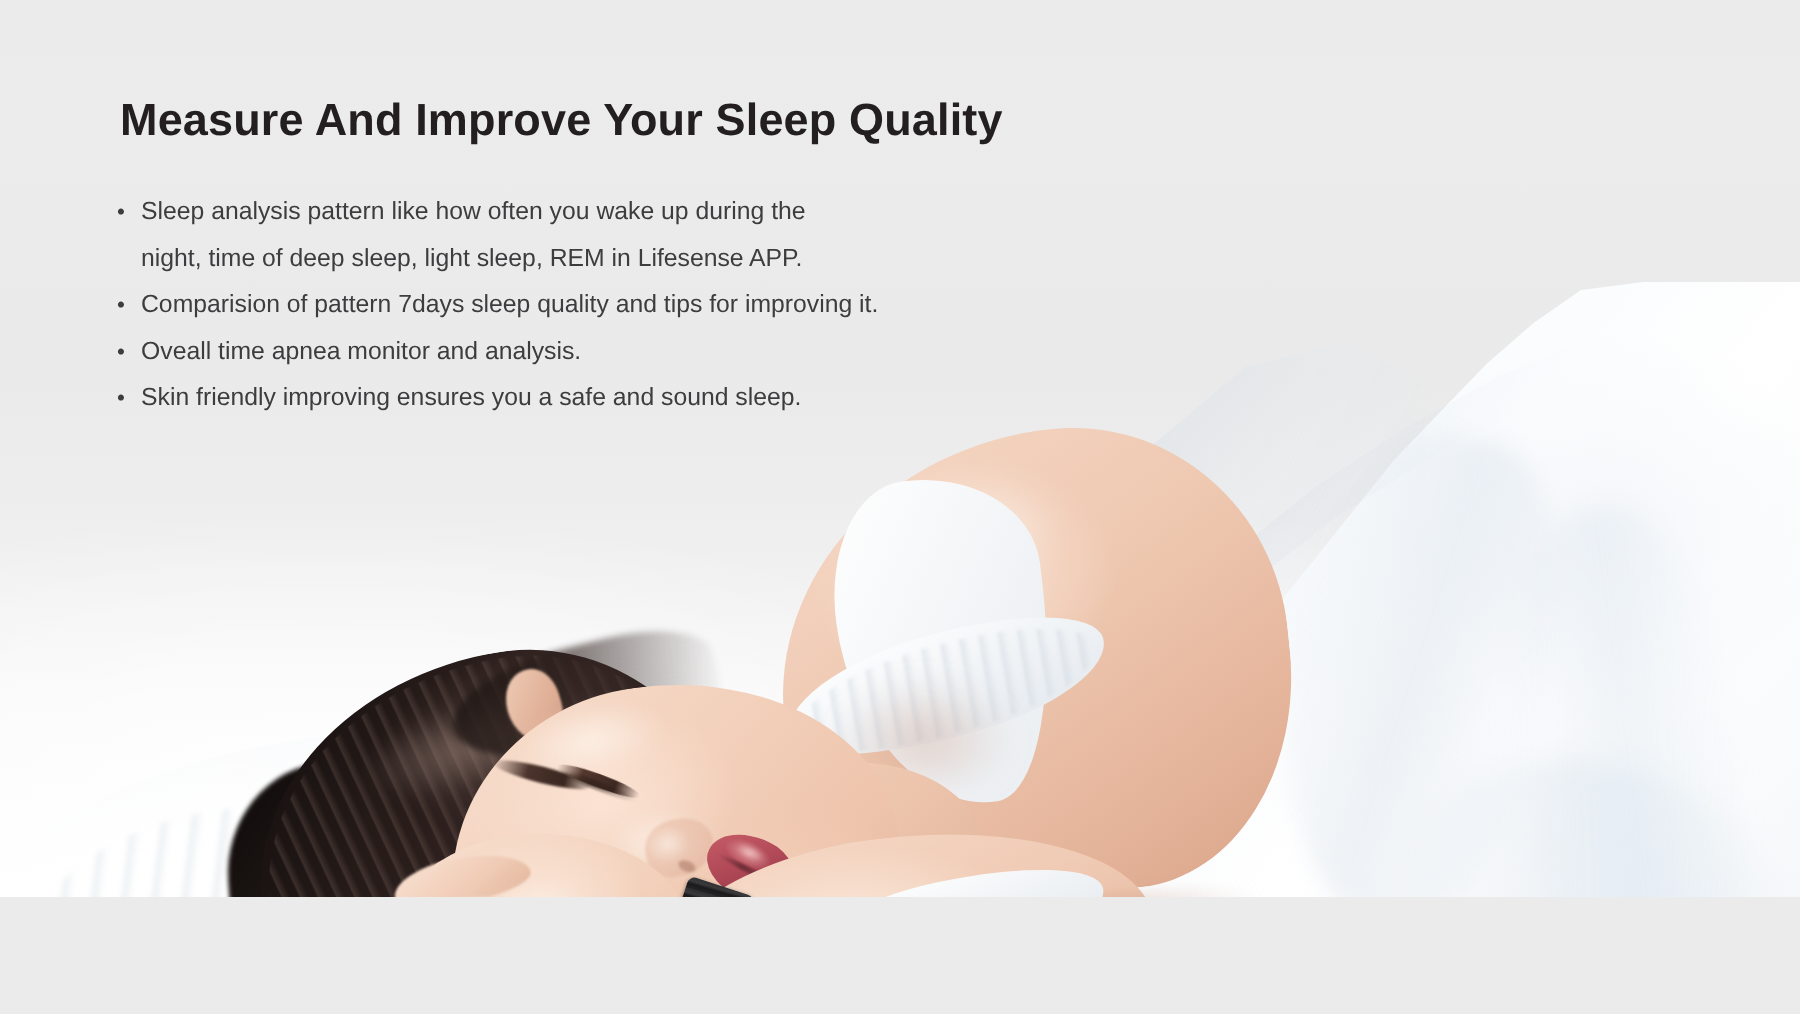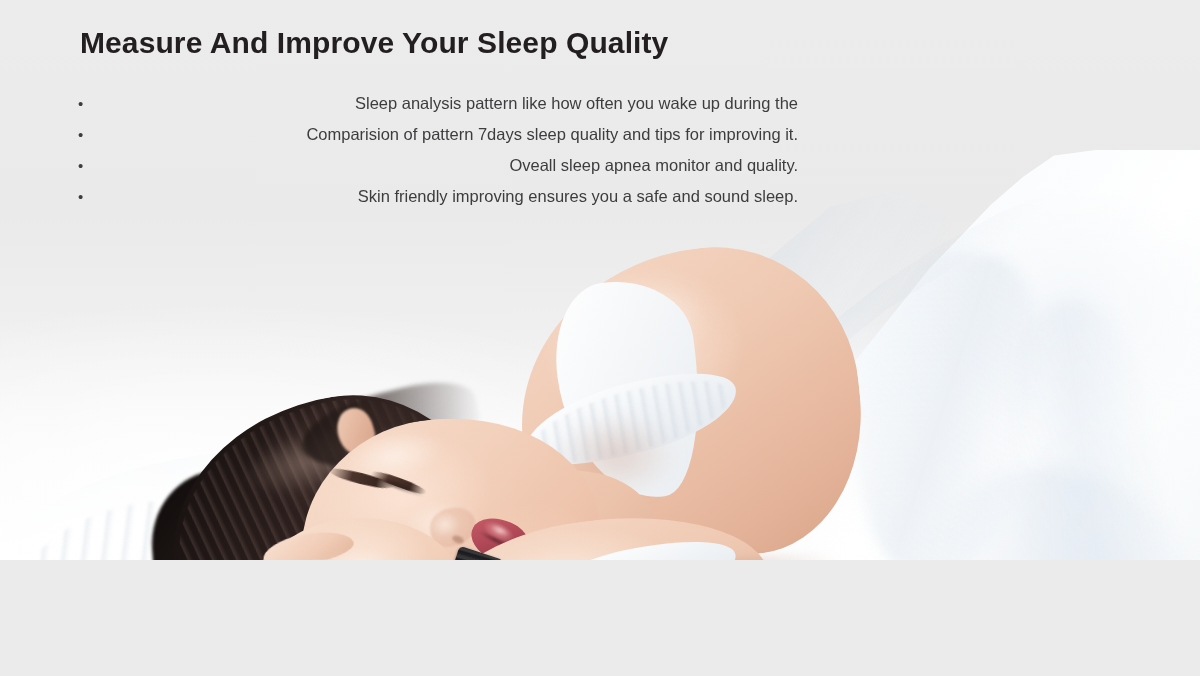--- a/index.html
+++ b/index.html
@@ -7,20 +7,21 @@
     width: 1200px; height: 676px;
     overflow: hidden;
     background: #ebebeb;
     font-family: "Liberation Sans", sans-serif;
   }
   #stage {
     position: relative;
     width: 1200px; height: 560px;
     overflow: hidden;
     background: #ebebeb;
+    margin-top: 38px;
   }
 
   
   .photo { position: absolute; inset: 0; overflow: hidden; }
 
   
   .bg-room {
     position: absolute; inset: 0;
     background:
       radial-gradient(ellipse 70% 55% at 18% 88%, #ffffff 0%, rgba(255,255,255,0) 62%),
@@ -422,21 +423,21 @@
   }
   .bullets { position: absolute; left: 78px; top: 88px; width: 720px; }
   .bullet-row {
     display: flex; align-items: flex-start;
     color: #3d3d3f; font-size: 16.5px; line-height: 31px;
   }
   .bullet-dot {
     width: 16px; flex: 0 0 16px;
     font-size: 15px; line-height: 31px; color: #3d3d3f;
   }
-  .bullet-text { flex: 1; text-align: right; }
+  .bullet-text { flex: 1; }
   .bullet-text .l2 { display: block; }
 </style>
 </head>
 <body>
 
 <div id="stage">
 
   <div class="photo">
     <div class="bg-room"></div>
 
@@ -516,34 +517,35 @@
 
   <div class="text-layer">
     <div class="headline">Measure And Improve Your Sleep Quality</div>
 
     <div class="bullets">
 
       <div class="bullet-row">
         <span class="bullet-dot">•</span>
         <span class="bullet-text">
           <span>Sleep analysis pattern like how often you wake up during the</span>
+          <span class="l2">night, time of deep sleep, light sleep, REM in Lifesense APP.</span>
         </span>
       </div>
 
       <div class="bullet-row">
         <span class="bullet-dot">•</span>
         <span class="bullet-text">
           <span>Comparision of pattern 7days sleep quality and tips for improving it.</span>
         </span>
       </div>
 
       <div class="bullet-row">
         <span class="bullet-dot">•</span>
         <span class="bullet-text">
-          <span>Oveall sleep apnea monitor and quality.</span>
+          <span>Oveall time apnea monitor and analysis.</span>
         </span>
       </div>
 
       <div class="bullet-row">
         <span class="bullet-dot">•</span>
         <span class="bullet-text">
           <span>Skin friendly improving ensures you a safe and sound sleep.</span>
         </span>
       </div>
 

